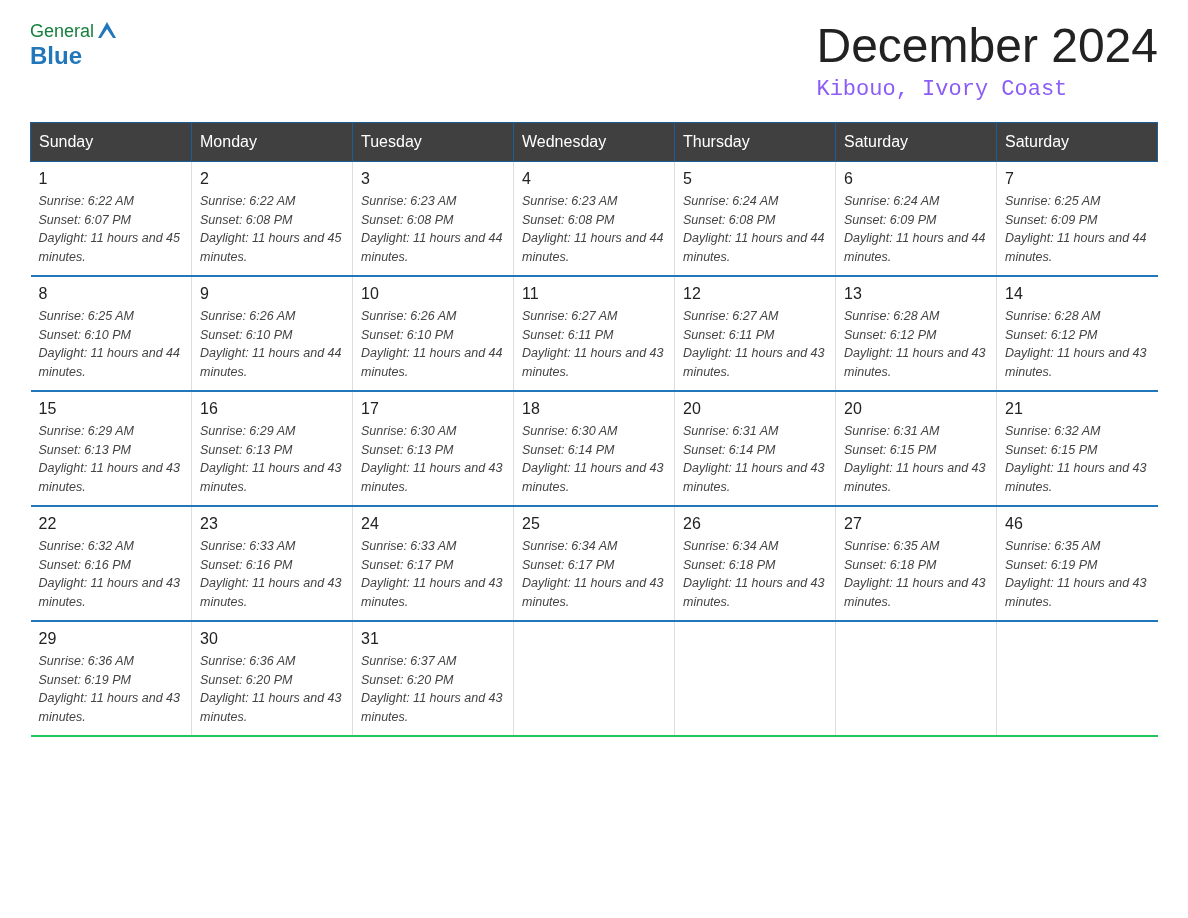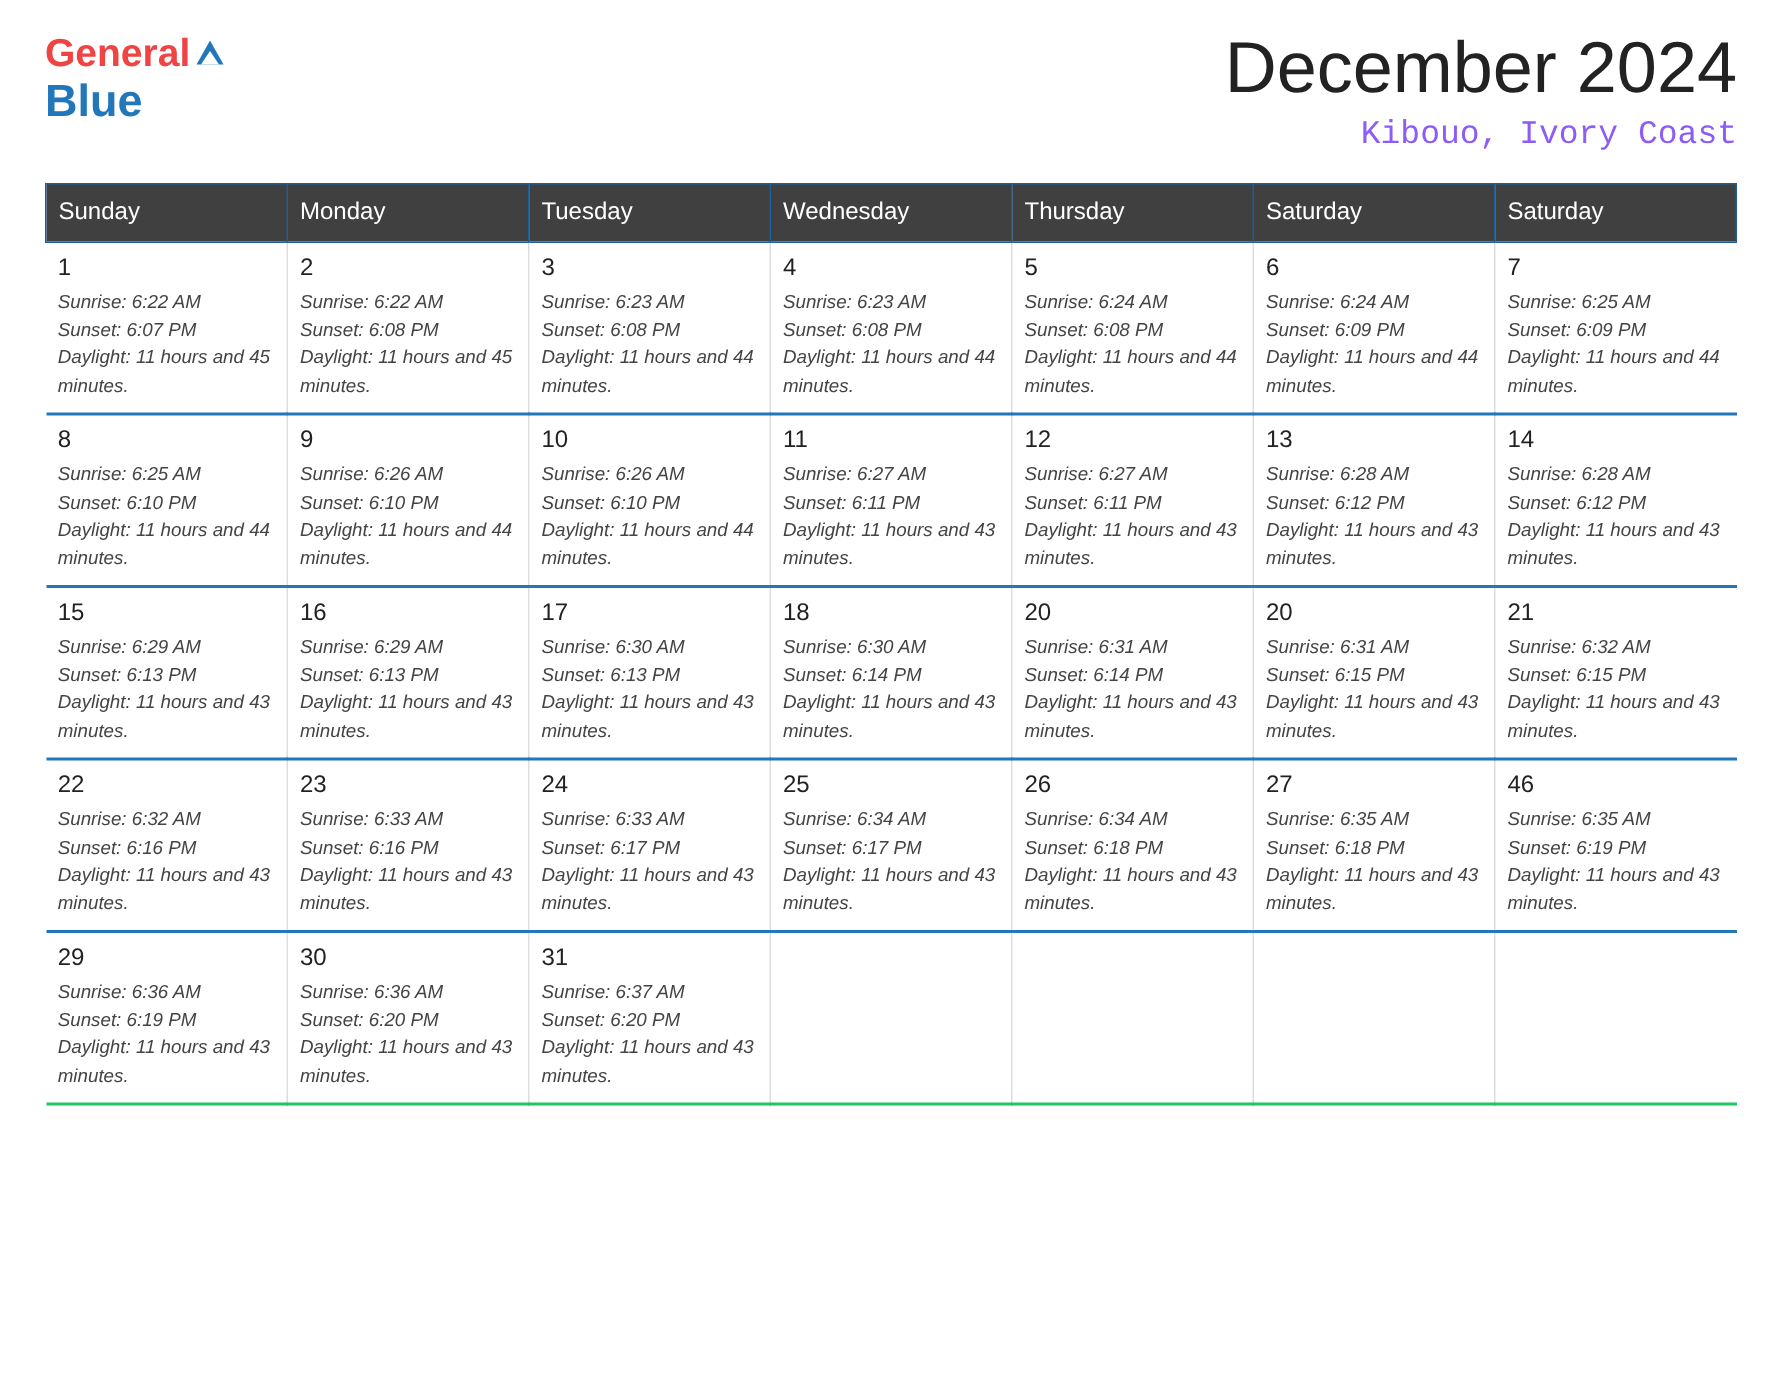--- a/index.html
+++ b/index.html
@@ -15,39 +15,39 @@
       justify-content: space-between;
       align-items: flex-start;
       margin-bottom: 20px;
     }
     .logo {
       display: flex;
       align-items: center;
       gap: 4px;
     }
     .logo-text-general {
-      font-size: 26px;
-      font-weight: bold;
-      color: #ef4444;
+      font-size: 18px;
+      font-weight: normal;
+      color: #15803d;
     }
     .logo-text-blue {
-      font-size: 30px;
+      font-size: 24px;
       font-weight: bold;
       color: #2277bb;
     }
     .logo-inner {
       display: flex;
       flex-direction: column;
     }
     .logo-row {
       display: flex;
       align-items: center;
     }
     .title-section {
-      text-align: right;
+      text-align: left;
     }
     .month-title {
       font-size: 48px;
       font-weight: normal;
       color: #222;
       line-height: 1.1;
     }
     .location-title {
       font-size: 22px;
       color: #8b5cf6;

